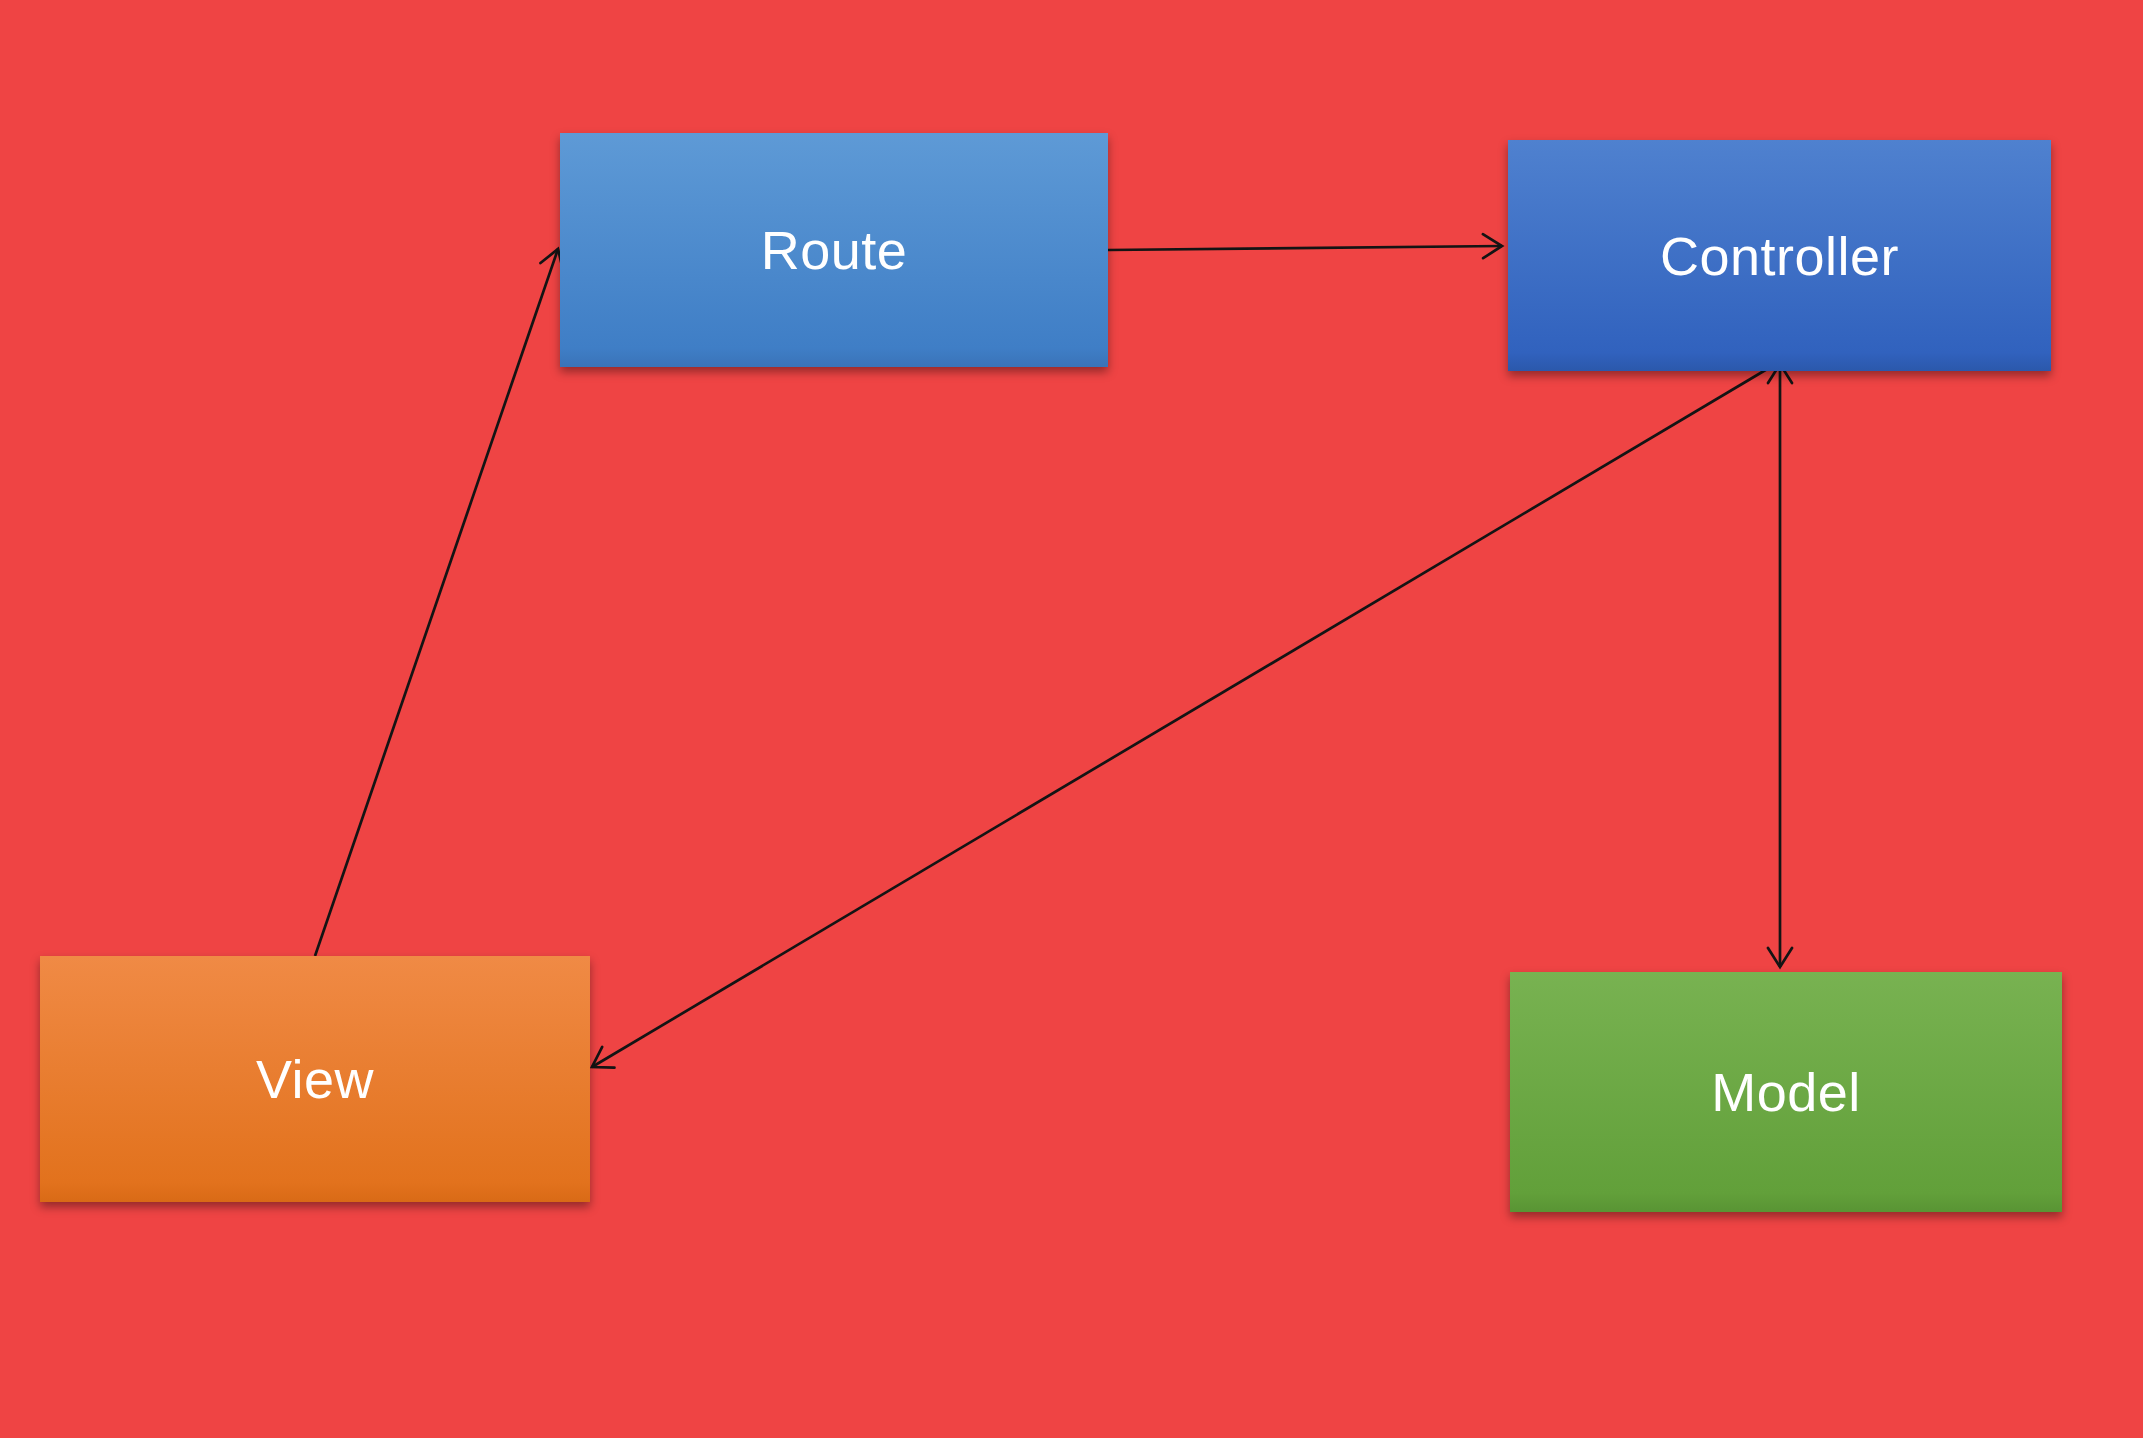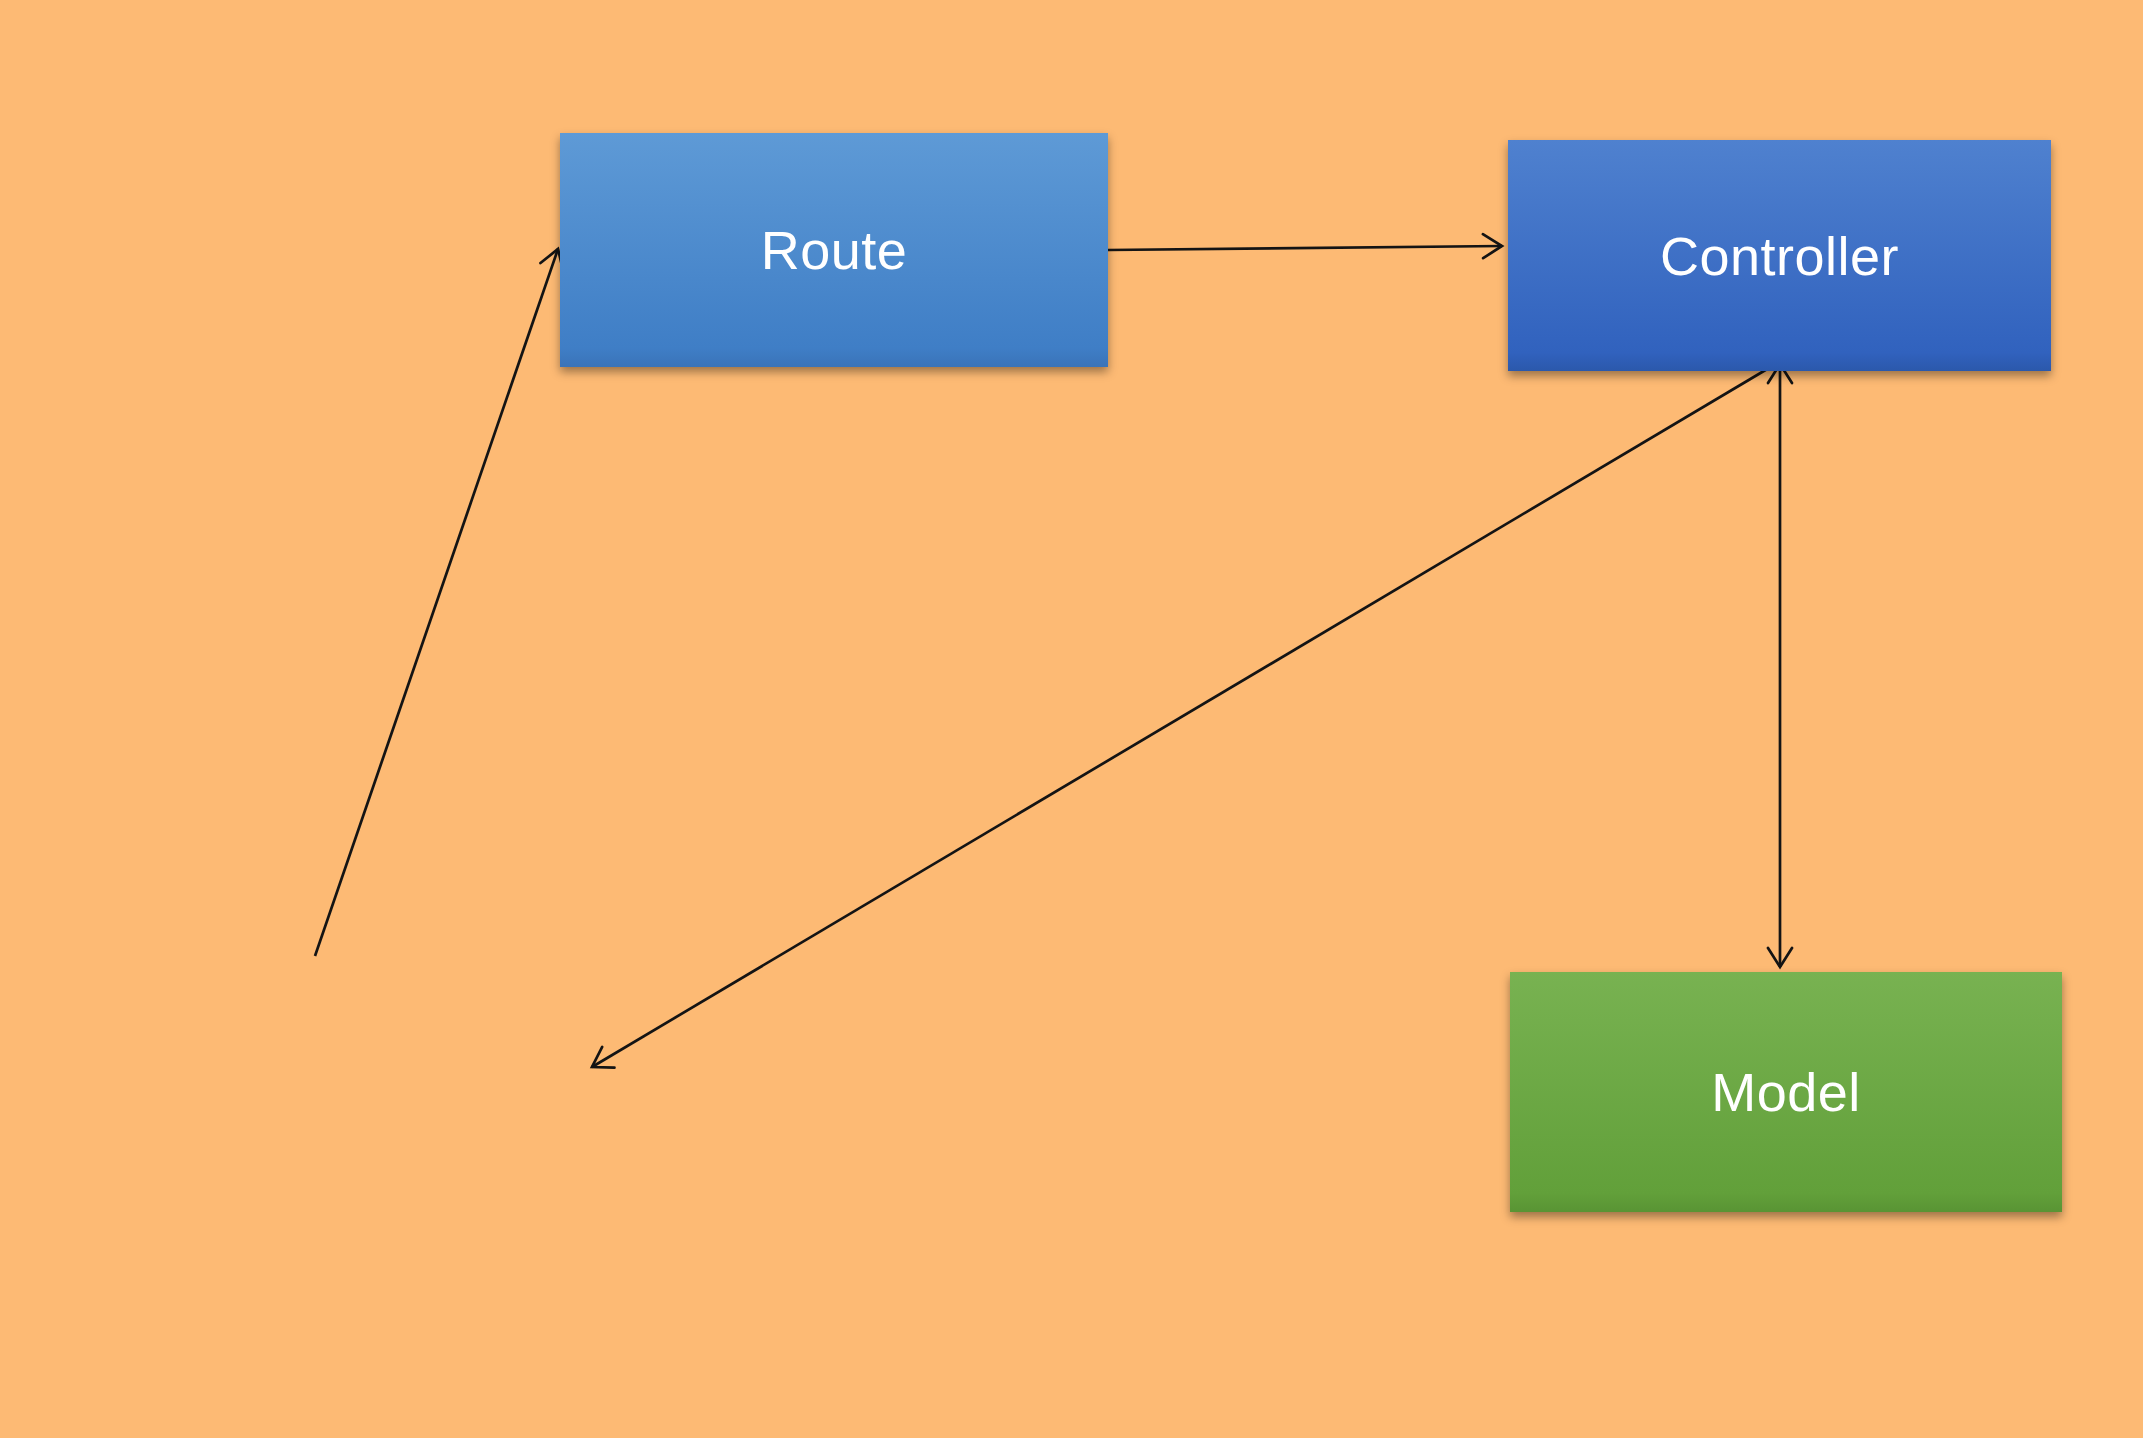--- a/index.html
+++ b/index.html
@@ -5,21 +5,21 @@
   html, body {
     margin: 0;
     padding: 0;
     background: #ffffff;
     font-family: "Liberation Sans", "DejaVu Sans", sans-serif;
   }
   .canvas {
     position: relative;
     width: 2143px;
     height: 1438px;
-    background: #fdba74;
+    background: #ef4444;
     overflow: hidden;
   }
   .connector-layer {
     position: absolute;
     left: 0;
     top: 0;
     width: 2143px;
     height: 1438px;
     pointer-events: none;
   }
@@ -58,18 +58,21 @@
   </svg>
 
   <div class="node" style="left: 560px; top: 133px; width: 548px; height: 234px; background: linear-gradient(rgb(94, 154, 214) 0%, rgb(63, 126, 198) 92%, rgb(58, 115, 184) 100%);">
     <span class="node-label">Route</span>
   </div>
 
   <div class="node" style="left: 1508px; top: 140px; width: 543px; height: 231px; background: linear-gradient(rgb(79, 129, 207) 0%, rgb(49, 98, 190) 92%, rgb(43, 88, 171) 100%);">
     <span class="node-label">Controller</span>
   </div>
 
+  <div class="node" style="left: 40px; top: 956px; width: 550px; height: 246px; background: linear-gradient(rgb(240, 138, 69) 0%, rgb(226, 114, 29) 92%, rgb(217, 106, 22) 100%);">
+    <span class="node-label">View</span>
+  </div>
 
   <div class="node" style="left: 1510px; top: 972px; width: 552px; height: 240px; background: linear-gradient(rgb(120, 178, 81) 0%, rgb(98, 160, 58) 92%, rgb(89, 148, 52) 100%); text-align: right;">
     <span class="node-label">Model</span>
   </div>
 
 </div>
 
 </body></html>

